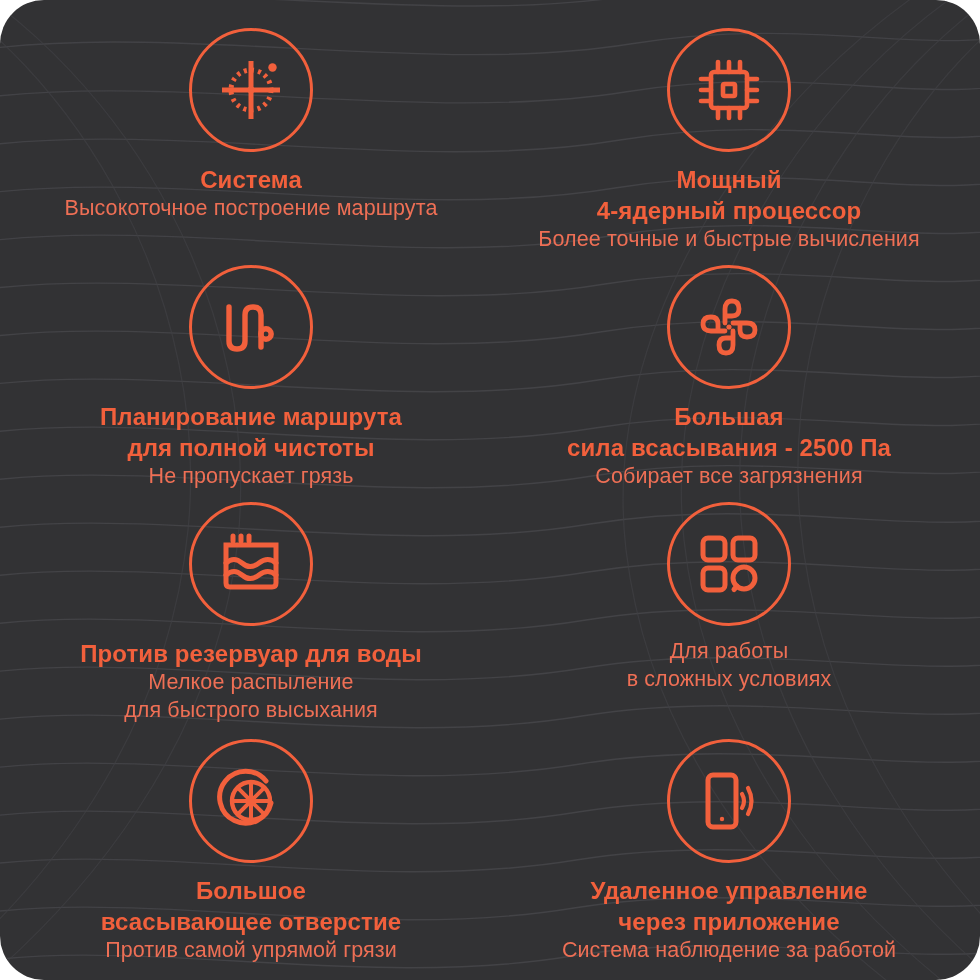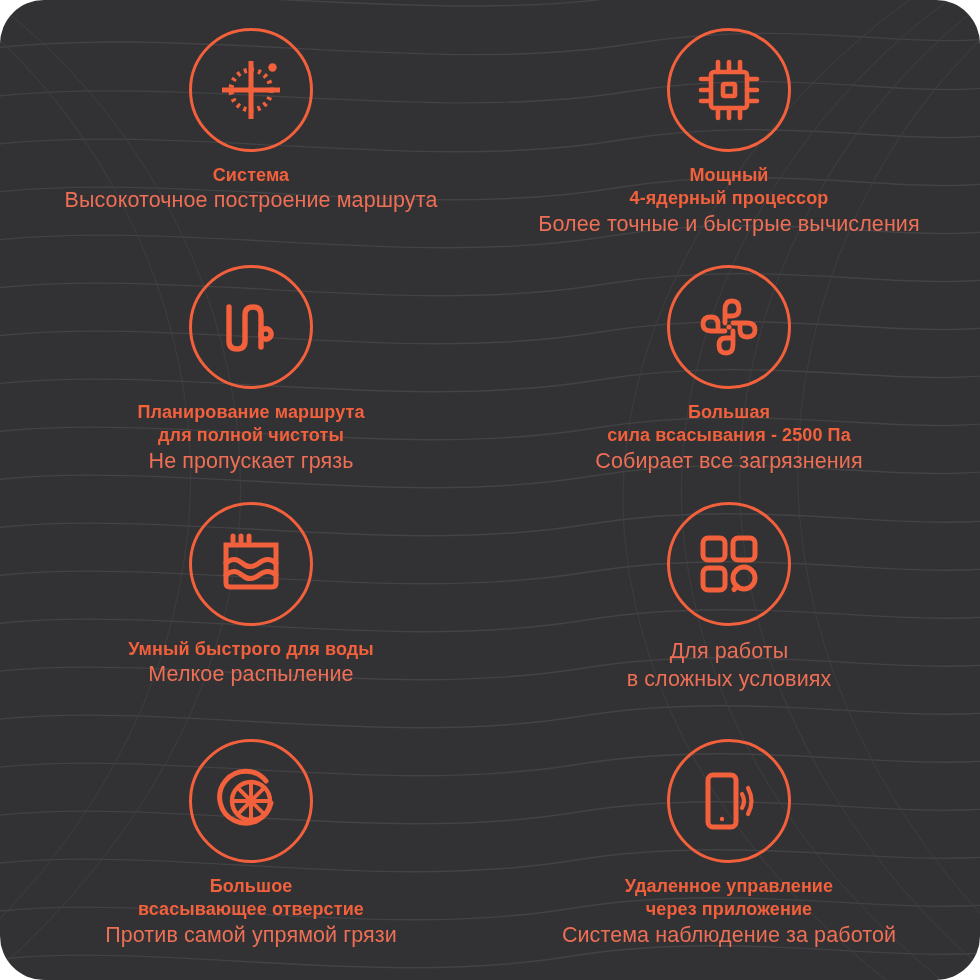--- a/index.html
+++ b/index.html
@@ -67,21 +67,21 @@
   .icon-wrap svg { display: block; }
 
   .texts {
     margin-top: 12px;
     text-align: center;
     line-height: 1.30;
   }
 
   .t-bold {
     font-weight: bold;
-    font-size: 18px;
+    font-size: 24px;
     color: #F2603C;
     letter-spacing: 0.1px;
     white-space: nowrap;
   }
 
   .t-reg {
     font-weight: normal;
     font-size: 21.5px;
     color: #EE6F55;
     letter-spacing: 0.1px;
@@ -223,22 +223,23 @@
             <path d="M8 12 L58 12 L58 50 Q58 54 54 54 L12 54 Q8 54 8 50 Z"></path>
             <path d="M8 30 Q16 23 24 30 Q32 37 41 30 Q50 23 58 30"></path>
             <path d="M8 42 Q16 35 24 42 Q32 49 41 42 Q50 35 58 42"></path>
             <line x1="15" y1="3" x2="15" y2="8"></line>
             <line x1="23" y1="3" x2="23" y2="8"></line>
             <line x1="31" y1="3" x2="31" y2="8"></line>
           </g>
         </svg>
       </div>
       <div class="texts">
-        <div class="t-bold">Умный быстрого для воды</div>
+        <div class="t-bold">Против резервуар для воды</div>
         <div class="t-reg">Мелкое распыление</div>
+        <div class="t-reg">для быстрого высыхания</div>
       </div>
     </div>
 
     <div class="cell">
       <div class="icon-wrap">
         <svg width="62" height="62" viewBox="0 0 62 62">
           <g stroke="#F2603C" fill="none" stroke-width="5" stroke-linecap="round" stroke-linejoin="round">
             <rect x="5" y="5" width="22" height="22" rx="5"></rect>
             <rect x="35" y="5" width="22" height="22" rx="5"></rect>
             <rect x="5" y="35" width="22" height="22" rx="5"></rect>

